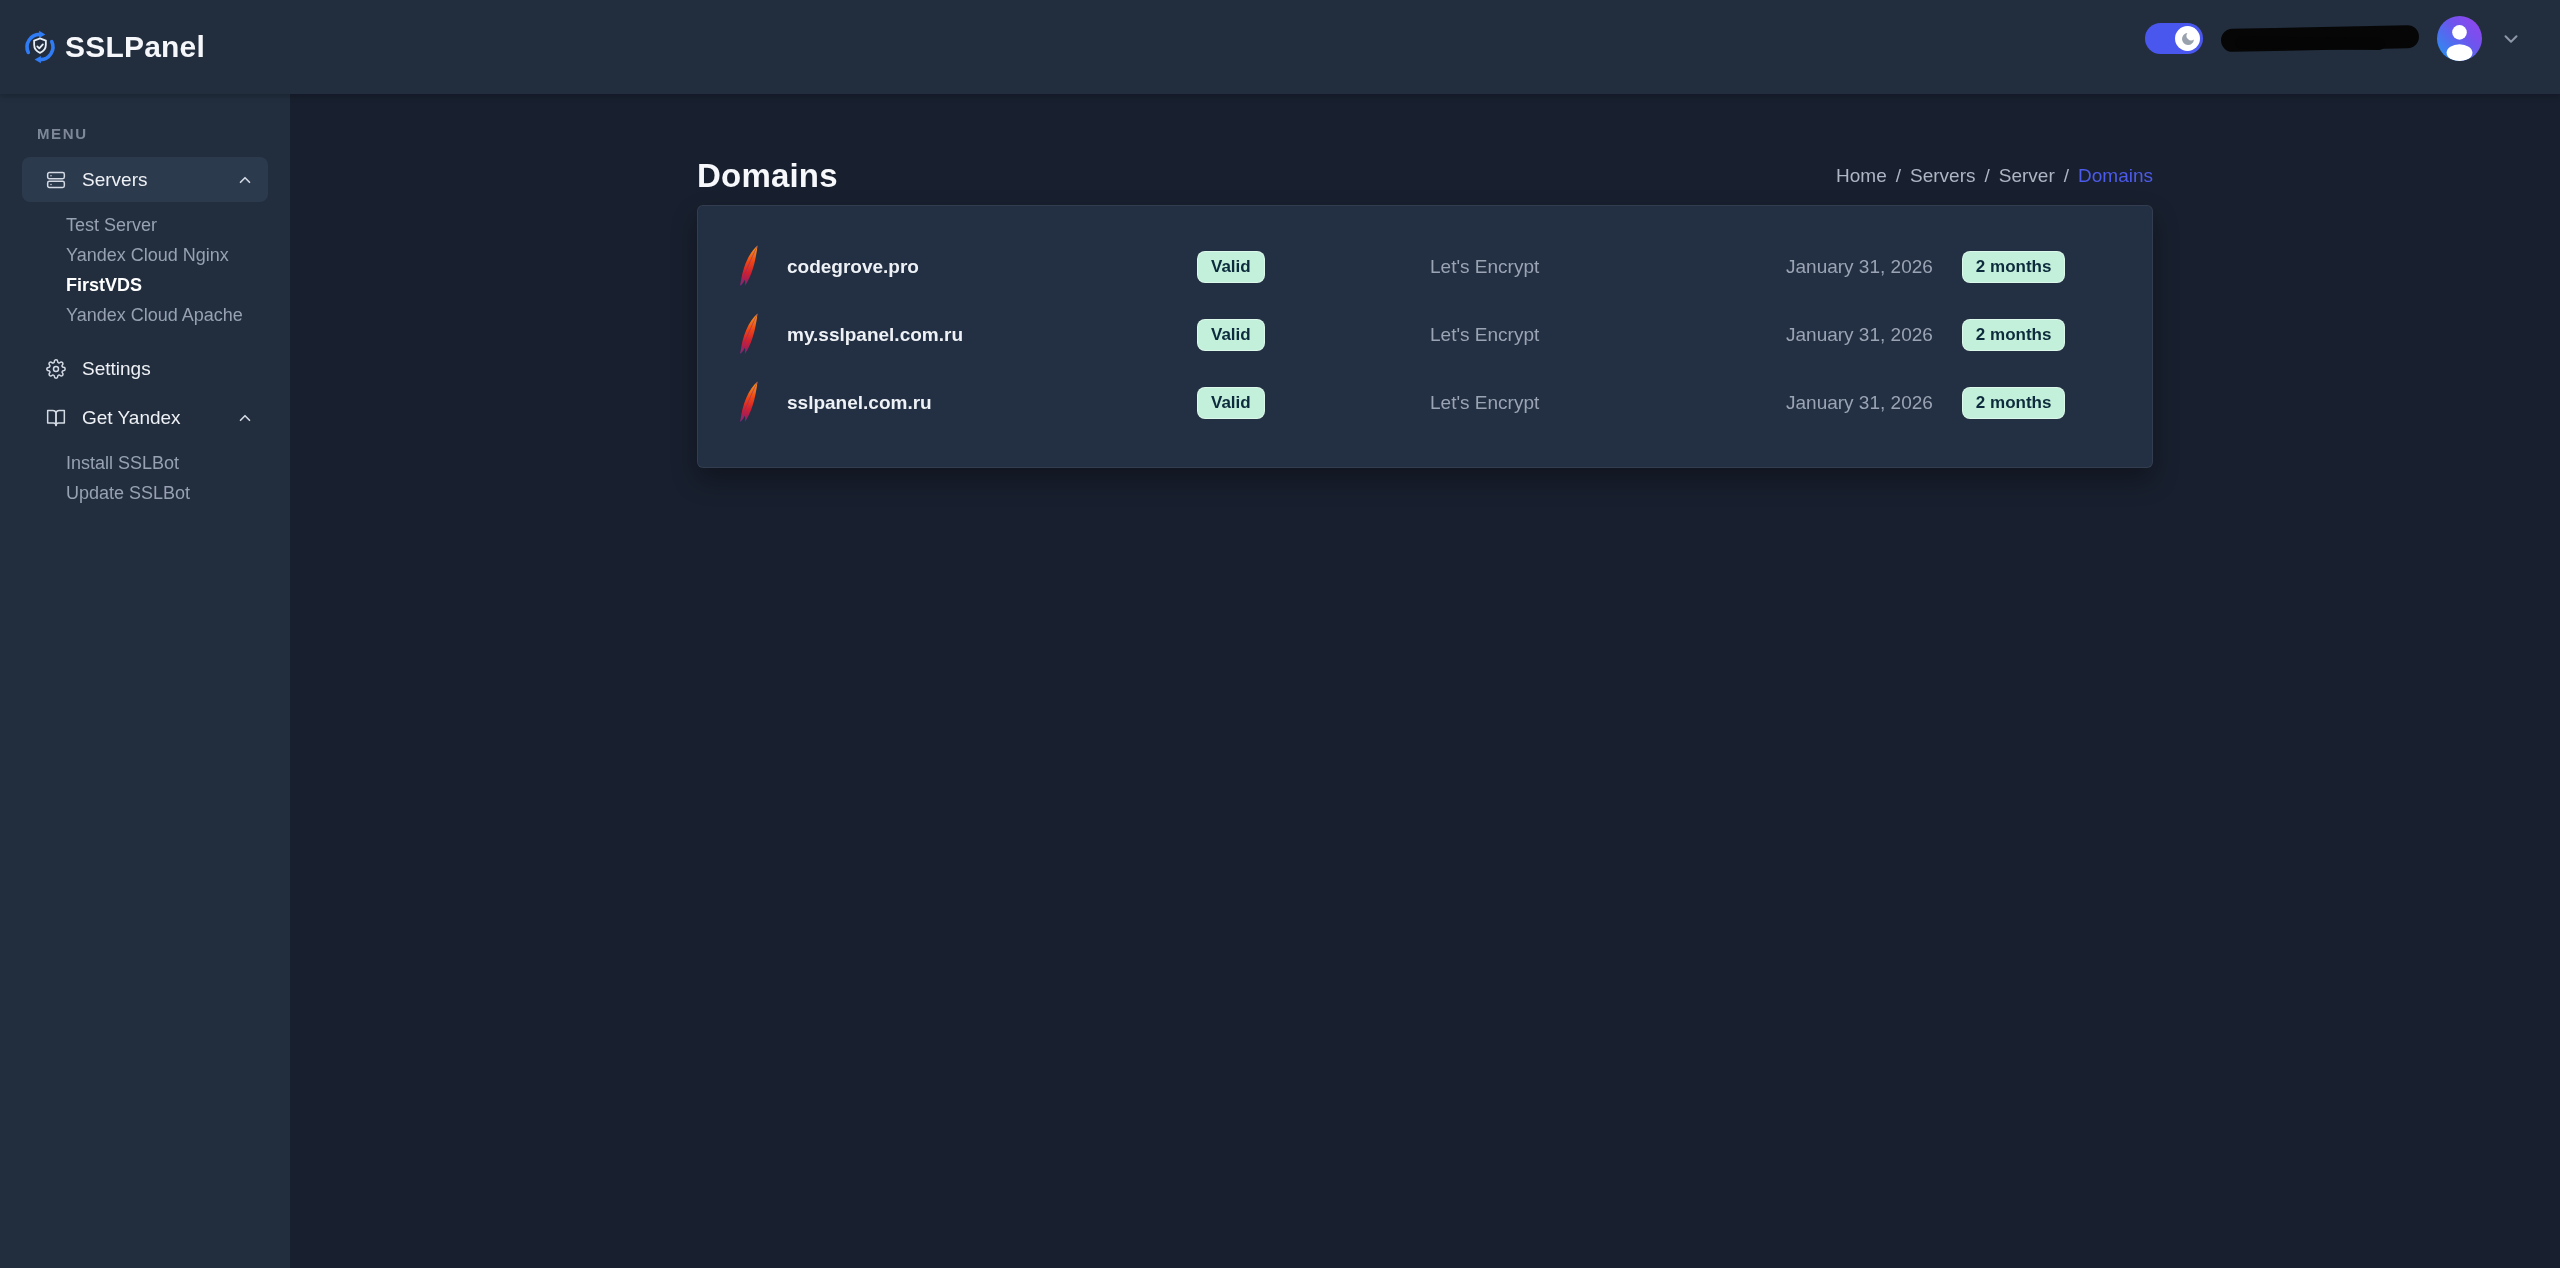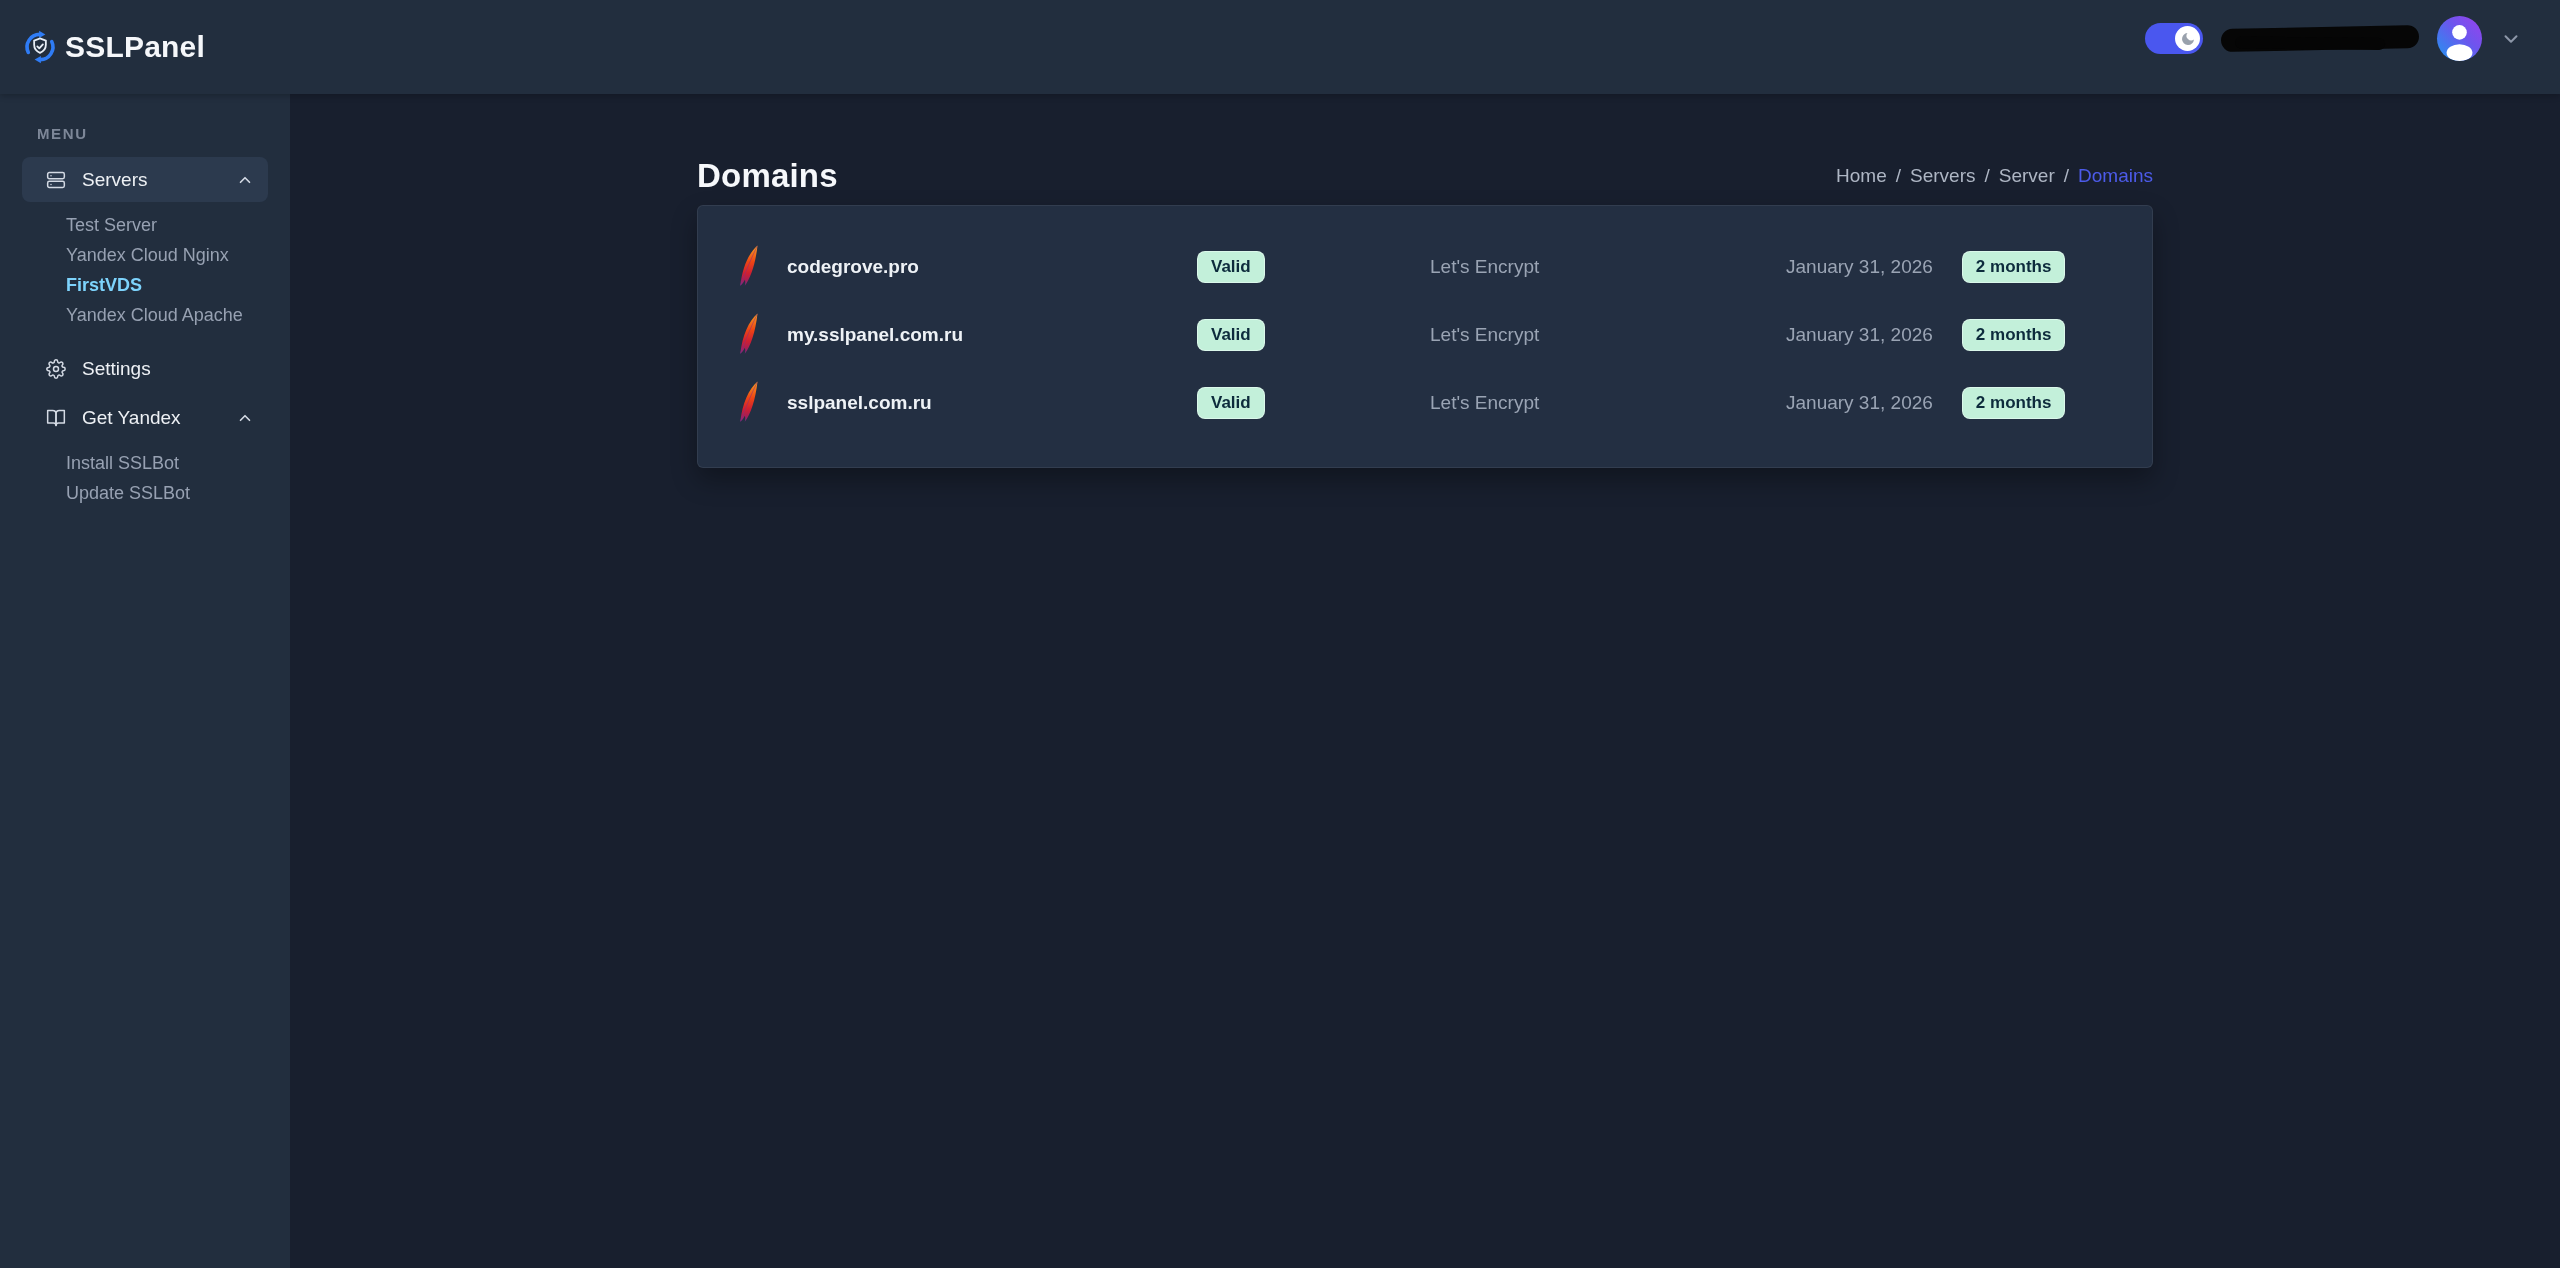--- a/index.html
+++ b/index.html
@@ -69,21 +69,21 @@
   .nav-btn .nav-ico svg{ width:20px; height:20px; }
   .nav-btn .lbl{ flex:1 1 auto; }
   .nav-btn .chev{ display:flex; }
   .nav-btn .chev svg{ width:18px; height:18px; }
 
   .sub-list{ list-style:none; margin-top:8px; }
   .sub-list li{
     height:30px; line-height:30px; padding-left:44px; font-size:18px;
     color:#97a1b2; cursor:pointer; white-space:nowrap;
   }
-  .sub-list li.active{ color:#7dd3fc; font-weight:700; }
+  .sub-list li.active{ color:#ffffff; font-weight:700; }
 
   .gap-sm{ margin-top:16px; }
   .gap-xs{ margin-top:4px; }
 
   
   .main{
     position:absolute; left:290px; top:77px; width:2270px; height:1191px;
     background:#181f2e;
     margin-top:34px;
   }

